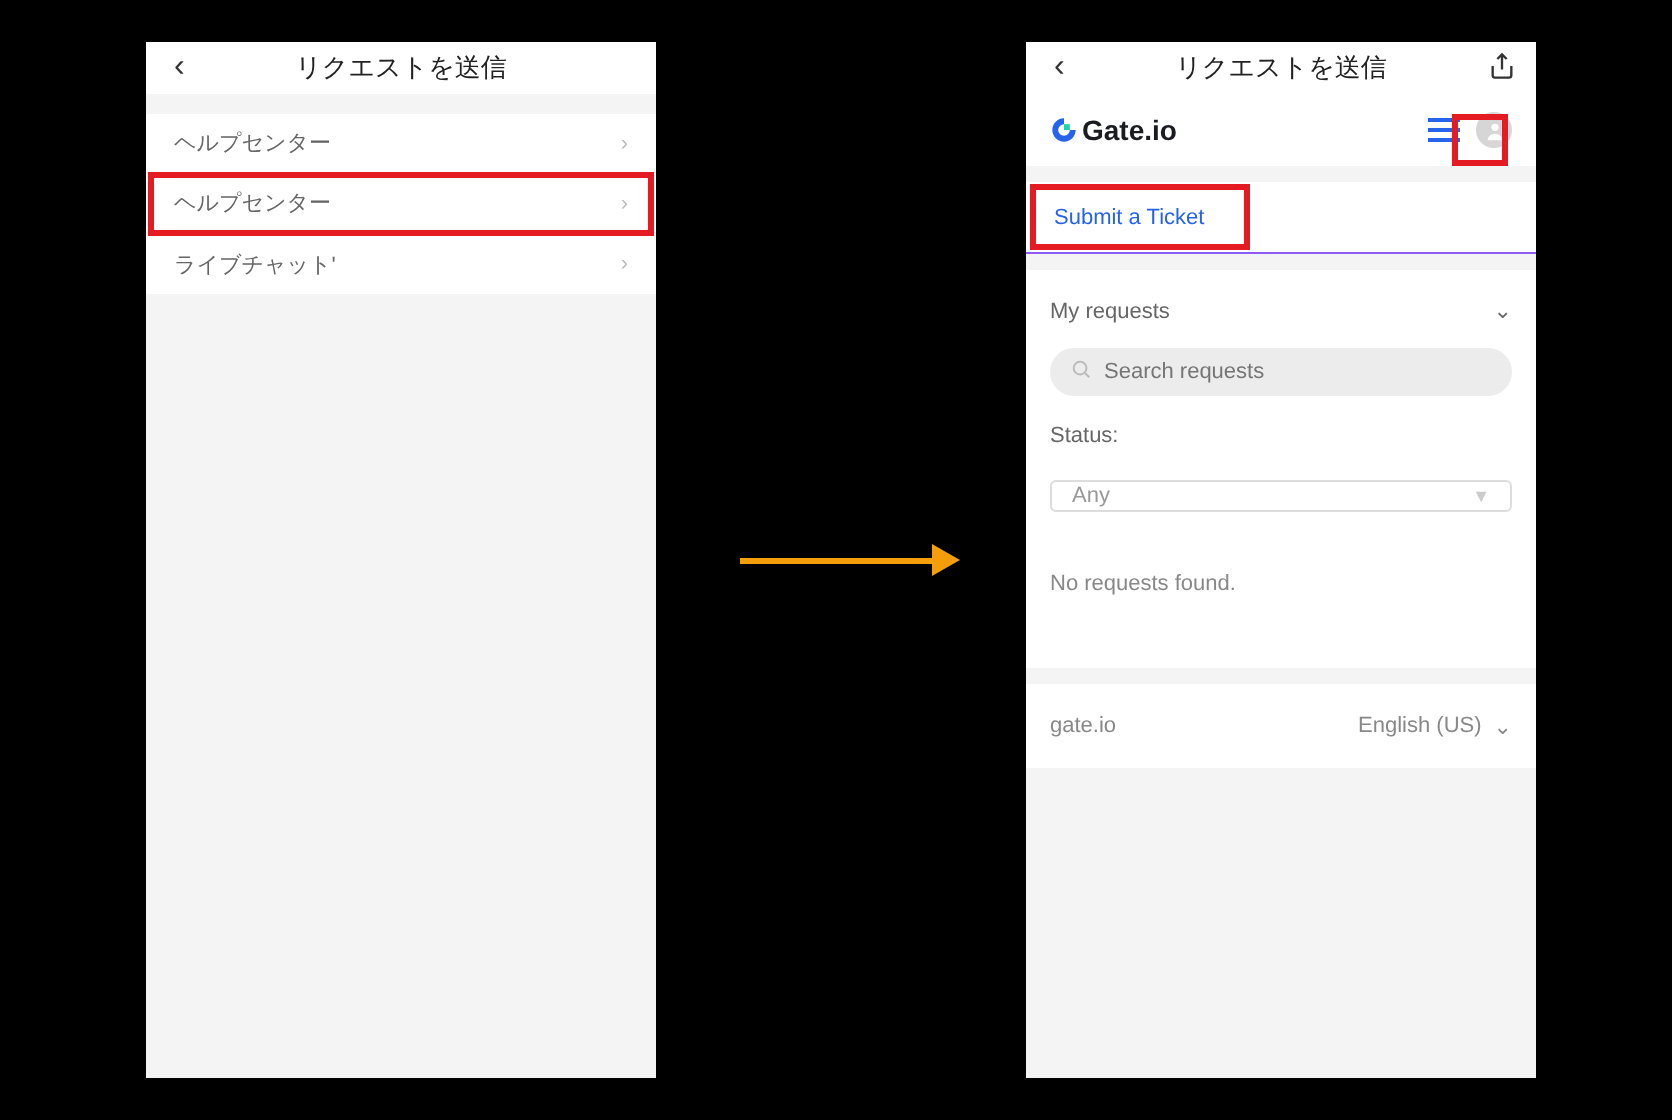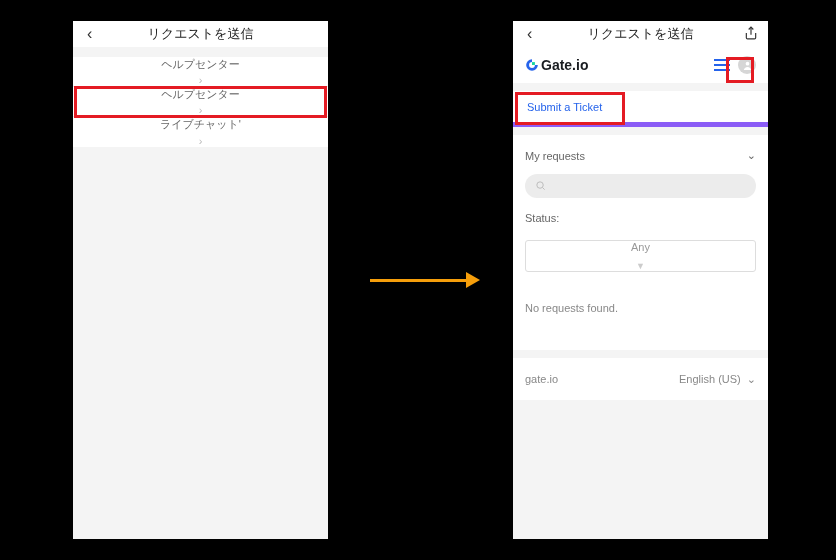--- a/index.html
+++ b/index.html
@@ -59,21 +59,20 @@
     .list-item {
       height: 30px;
       display: flex;
       align-items: center;
       justify-content: space-between;
       padding: 0 14px;
       border-bottom: 1px solid #eee;
       font-size: 11px;
       color: #666;
       cursor: pointer;
-      flex-direction: column;
     }
     .list-item:last-child { border-bottom: none; }
     .chev-r {
       color: #bbb;
       font-size: 11px;
     }
     .highlight-box-left {
       position: absolute;
       left: 74px;
       top: 86px;
@@ -147,21 +146,21 @@
       pointer-events: none;
     }
 
     .submit-tab {
       background: #fff;
       margin-top: 8px;
       height: 36px;
       display: flex;
       align-items: center;
       padding: 0 14px;
-      border-bottom: 5px solid #8b5cf6;
+      border-bottom: 1px solid #8b5cf6;
     }
     .submit-link {
       font-size: 11px;
       color: #2563eb;
       cursor: pointer;
     }
     .highlight-box-submit {
       position: absolute;
       top: 92px;
       left: 515px;
@@ -208,30 +207,29 @@
       flex: 1;
     }
     .status-label {
       font-size: 11px;
       color: #666;
       margin-bottom: 16px;
     }
     .status-select {
       border: 1px solid #ddd;
       border-radius: 3px;
-      height: 32px;
+      height: 16px;
       display: flex;
       align-items: center;
       justify-content: space-between;
       padding: 0 10px;
       font-size: 11px;
       color: #999;
       margin-bottom: 20px;
       cursor: pointer;
-      flex-direction: column;
     }
     .no-req {
       font-size: 11px;
       color: #888;
       padding: 10px 0 20px;
     }
 
     .footer-bar {
       background: #fff;
       margin-top: 8px;
@@ -350,20 +348,21 @@
       <span>⌄</span>
     </div>
 
     <div class="search-box">
       <span class="search-ico">
         <svg width="11" height="11" viewBox="0 0 24 24" fill="none" stroke="#b8b8b8" stroke-width="2">
             <circle cx="11" cy="11" r="7"></circle>
             <line x1="21" y1="21" x2="16.65" y2="16.65"></line>
           </svg>
       </span>
+      <input class="search-input" placeholder="Search requests" style="">
     </div>
 
     <div class="status-label">Status:</div>
     <div class="status-select">
       <span>Any</span>
       <span style="color:#ccc;font-size:9px;">▼</span>
     </div>
 
     <div class="no-req">No requests found.</div>
   </div>

